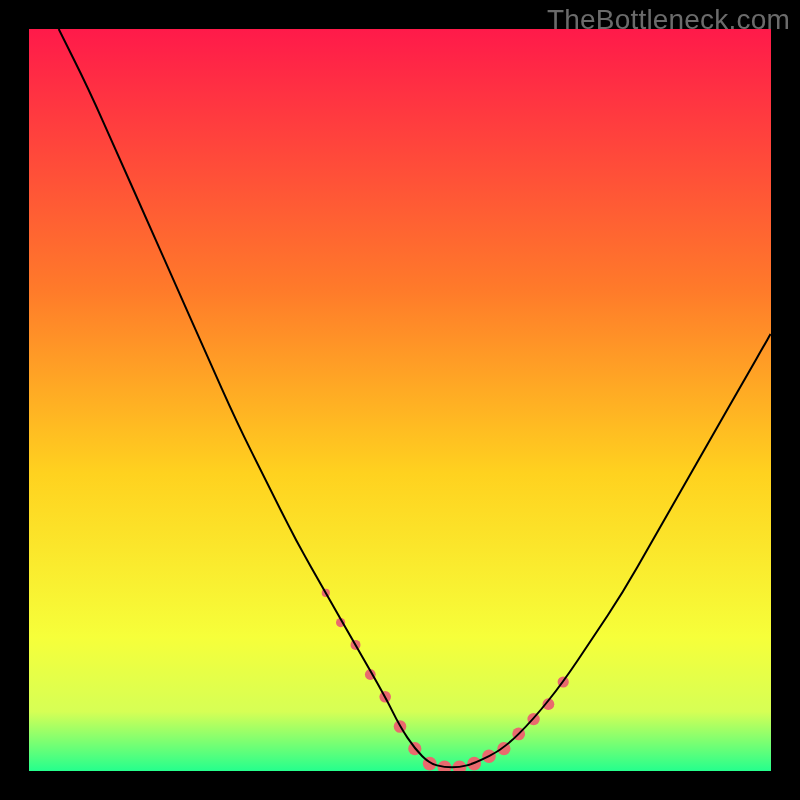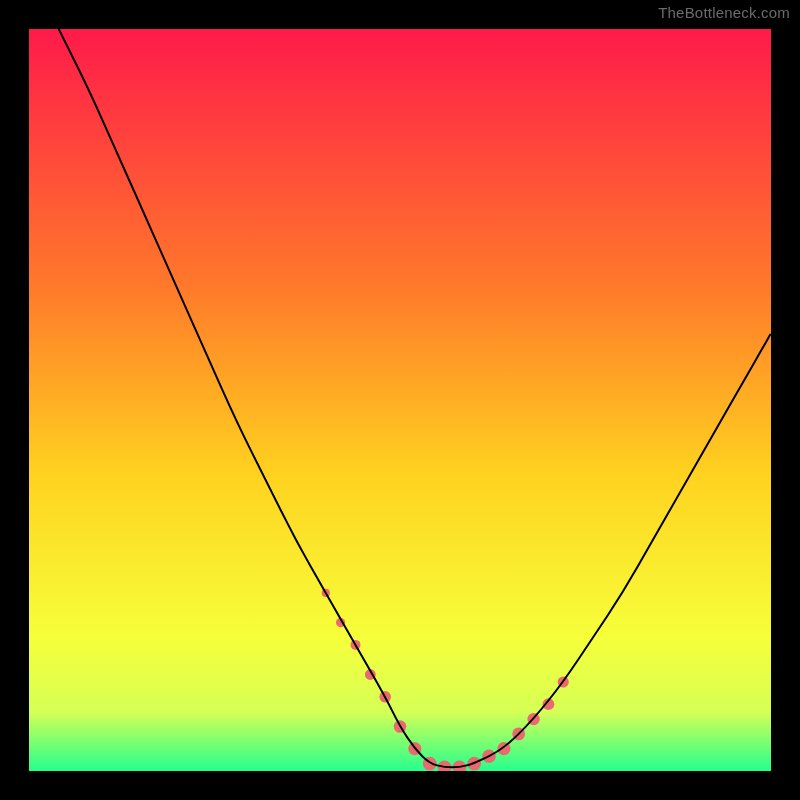--- a/index.html
+++ b/index.html
@@ -25,21 +25,21 @@
   }
   .curve-svg {
     position: absolute;
     inset: 0;
   }
   .watermark {
     position: absolute;
     top: 4px;
     right: 10px;
     color: #6b6b6b;
-    font-size: 15px;
+    font-size: 28px;
     font-weight: 400;
     letter-spacing: 0.2px;
   }
 </style>
 </head>
 <body>
 
 <div class="frame">
 
   <svg class="plot-bg" viewBox="0 0 742 742" preserveAspectRatio="none">

